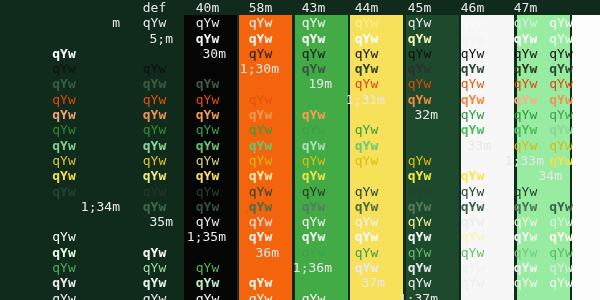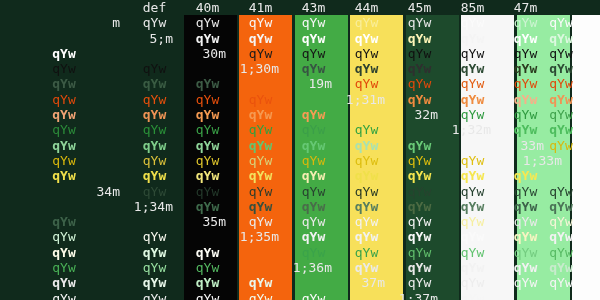--- a/index.html
+++ b/index.html
@@ -64,25 +64,25 @@
       <div class="col-bg" style="left: 350px; top: 15.3px; height: 284.7px; background: rgb(247, 224, 90);"></div>
       <div class="col-bg" style="left: 405.5px; top: 15.3px; height: 284.7px; background: rgb(29, 74, 44);"></div>
       <div class="col-bg" style="left: 461px; top: 15.3px; height: 284.7px; background: rgb(247, 247, 247);"></div>
       <div class="col-bg" style="left: 516.5px; top: 15.3px; height: 284.7px; background: rgb(151, 236, 162);"></div>
       <div class="col-bg" style="left: 572px; top: 15.3px; height: 284.7px; background: rgb(253, 253, 253);"></div>
     </div>
   <div class="grid" id="grid">
       <div class="cell rowlabel"></div>
       <div class="cell colhead">def</div>
       <div class="cell colhead">40m</div>
-      <div class="cell colhead">41m</div>
+      <div class="cell colhead">58m</div>
       <div class="cell colhead">43m</div>
       <div class="cell colhead">44m</div>
       <div class="cell colhead">45m</div>
-      <div class="cell colhead">85m</div>
+      <div class="cell colhead">46m</div>
       <div class="cell colhead">47m</div>
       <div class="cell"></div>
       <div class="cell rowlabel">m</div>
       <div class="cell" style="color: rgb(232, 232, 232);">qYw</div>
       <div class="cell" style="color: rgb(232, 232, 232);">qYw</div>
       <div class="cell" style="color: rgb(247, 247, 247);">qYw</div>
       <div class="cell" style="color: rgb(247, 247, 247);">qYw</div>
       <div class="cell" style="color: rgb(249, 238, 154);">qYw</div>
       <div class="cell" style="color: rgb(232, 232, 232);">qYw</div>
       <div class="cell" style="color: rgb(251, 251, 251);">qYw</div>
@@ -148,21 +148,20 @@
       <div class="cell" style="color: rgb(46, 154, 63);">qYw</div>
       <div class="cell" style="color: rgb(46, 154, 63);">qYw</div>
       <div class="cell" style="color: rgb(63, 161, 76);">qYw</div>
       <div class="cell" style="color: rgb(43, 139, 57);">qYw</div>
       <div class="cell" style="color: rgb(42, 145, 56);">qYw</div>
       <div class="cell" style="color: rgb(59, 162, 72);">qYw</div>
       <div class="cell" style="color: rgb(48, 160, 63);">qYw</div>
       <div class="cell" style="color: rgb(59, 158, 73);">qYw</div>
       <div class="cell" style="color: rgb(50, 162, 65);">qYw</div>
       <div class="cell"></div>
-      <div class="cell rowlabel">1;32m</div>
       <div class="cell bold" style="color: rgb(77, 189, 93);">qYw</div>
       <div class="cell bold" style="color: rgb(77, 189, 93);">qYw</div>
       <div class="cell bold" style="color: rgb(143, 213, 154);">qYw</div>
       <div class="cell bold" style="color: rgb(127, 207, 139);">qYw</div>
       <div class="cell bold" style="color: rgb(143, 213, 154);">qYw</div>
       <div class="cell bold" style="color: rgb(98, 198, 113);">qYw</div>
       <div class="cell bold" style="color: rgb(102, 200, 116);">qYw</div>
       <div class="cell bold" style="color: rgb(169, 225, 177);">qYw</div>
       <div class="cell bold" style="color: rgb(105, 202, 119);">qYw</div>
       <div class="cell"></div>
@@ -225,20 +224,21 @@
       <div class="cell bold" style="color: rgb(242, 242, 242);">qYw</div>
       <div class="cell bold" style="color: rgb(242, 242, 242);">qYw</div>
       <div class="cell bold" style="color: rgb(250, 250, 250);">qYw</div>
       <div class="cell bold" style="color: rgb(250, 250, 250);">qYw</div>
       <div class="cell bold" style="color: rgb(249, 244, 194);">qYw</div>
       <div class="cell bold" style="color: rgb(242, 242, 242);">qYw</div>
       <div class="cell bold" style="color: rgb(252, 251, 232);">qYw</div>
       <div class="cell bold" style="color: rgb(224, 249, 227);">qYw</div>
       <div class="cell bold" style="color: rgb(253, 253, 246);">qYw</div>
       <div class="cell"></div>
+      <div class="cell rowlabel">36m</div>
       <div class="cell" style="color: rgb(58, 163, 74);">qYw</div>
       <div class="cell" style="color: rgb(58, 163, 74);">qYw</div>
       <div class="cell" style="color: rgb(96, 189, 107);">qYw</div>
       <div class="cell" style="color: rgb(97, 195, 111);">qYw</div>
       <div class="cell" style="color: rgb(116, 204, 128);">qYw</div>
       <div class="cell" style="color: rgb(87, 186, 99);">qYw</div>
       <div class="cell" style="color: rgb(73, 177, 86);">qYw</div>
       <div class="cell" style="color: rgb(151, 223, 160);">qYw</div>
       <div class="cell" style="color: rgb(84, 184, 97);">qYw</div>
       <div class="cell"></div>

